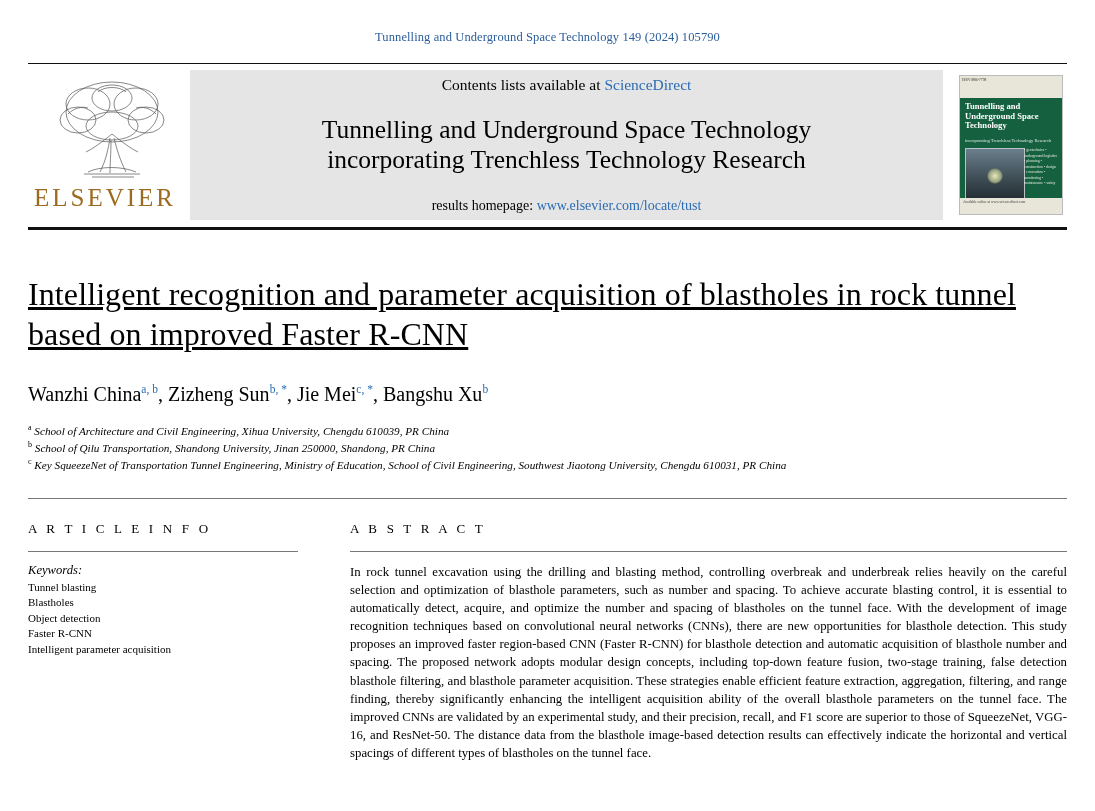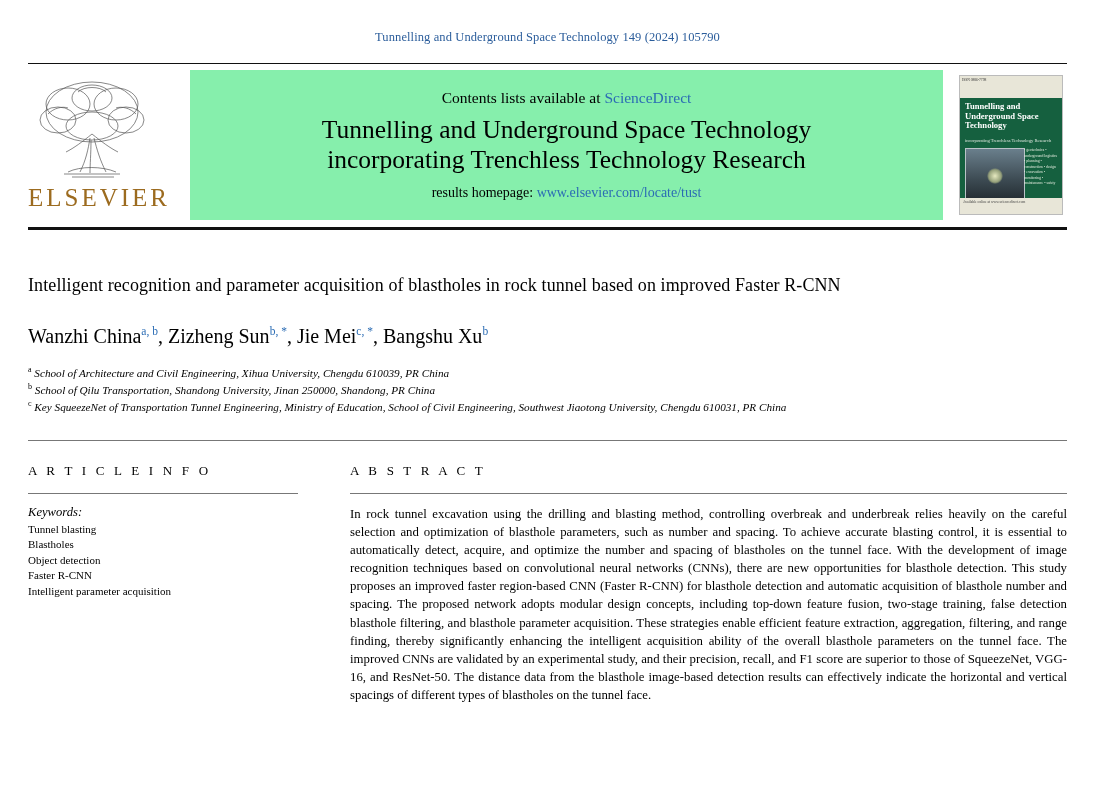--- a/index.html
+++ b/index.html
@@ -40,41 +40,41 @@
     display: flex;
     align-items: stretch;
     height: 150px;
     box-sizing: content-box;
   }
   .elsevier-block {
     width: 148px;
     flex: 0 0 148px;
     display: flex;
     flex-direction: column;
-    align-items: flex-start;
+    align-items: flex-end;
     justify-content: flex-start;
     padding-top: 4px;
   }
   .tree-svg {
     display: block;
   }
   .elsevier-word {
     font-family: "Liberation Serif", serif;
     font-size: 25px;
     letter-spacing: 3px;
     color: #9c6b1f;
     margin-top: 2px;
   }
   .journal-block {
     flex: 1 1 auto;
-    background: #86efac;
+    background: #e5e5e5;
     margin: 0 12px 0 14px;
     display: flex;
     flex-direction: column;
-    justify-content: center;
+    justify-content: space-between;
     align-items: center;
     padding: 6px 10px;
     box-sizing: border-box;
   }
   .contents-line {
     font-size: 15.5px;
     text-align: center;
     margin-bottom: 8px;
   }
   .contents-line a {
@@ -180,24 +180,25 @@
     font-size: 3.6px;
     color: #444;
     padding: 2px 3px;
     box-sizing: border-box;
     line-height: 1.2;
   }
 
   
   .title {
     margin-top: 44px;
-    font-size: 18px;
+    font-size: 32px;
     line-height: 1.26;
     font-weight: normal;
     letter-spacing: 0.1px;
+    text-decoration: underline;
   }
   .authors {
     margin-top: 26px;
     font-size: 20px;
     line-height: 1.35;
   }
   .authors sup {
     font-size: 11.5px;
     color: #2b6cb4;
     vertical-align: super;

